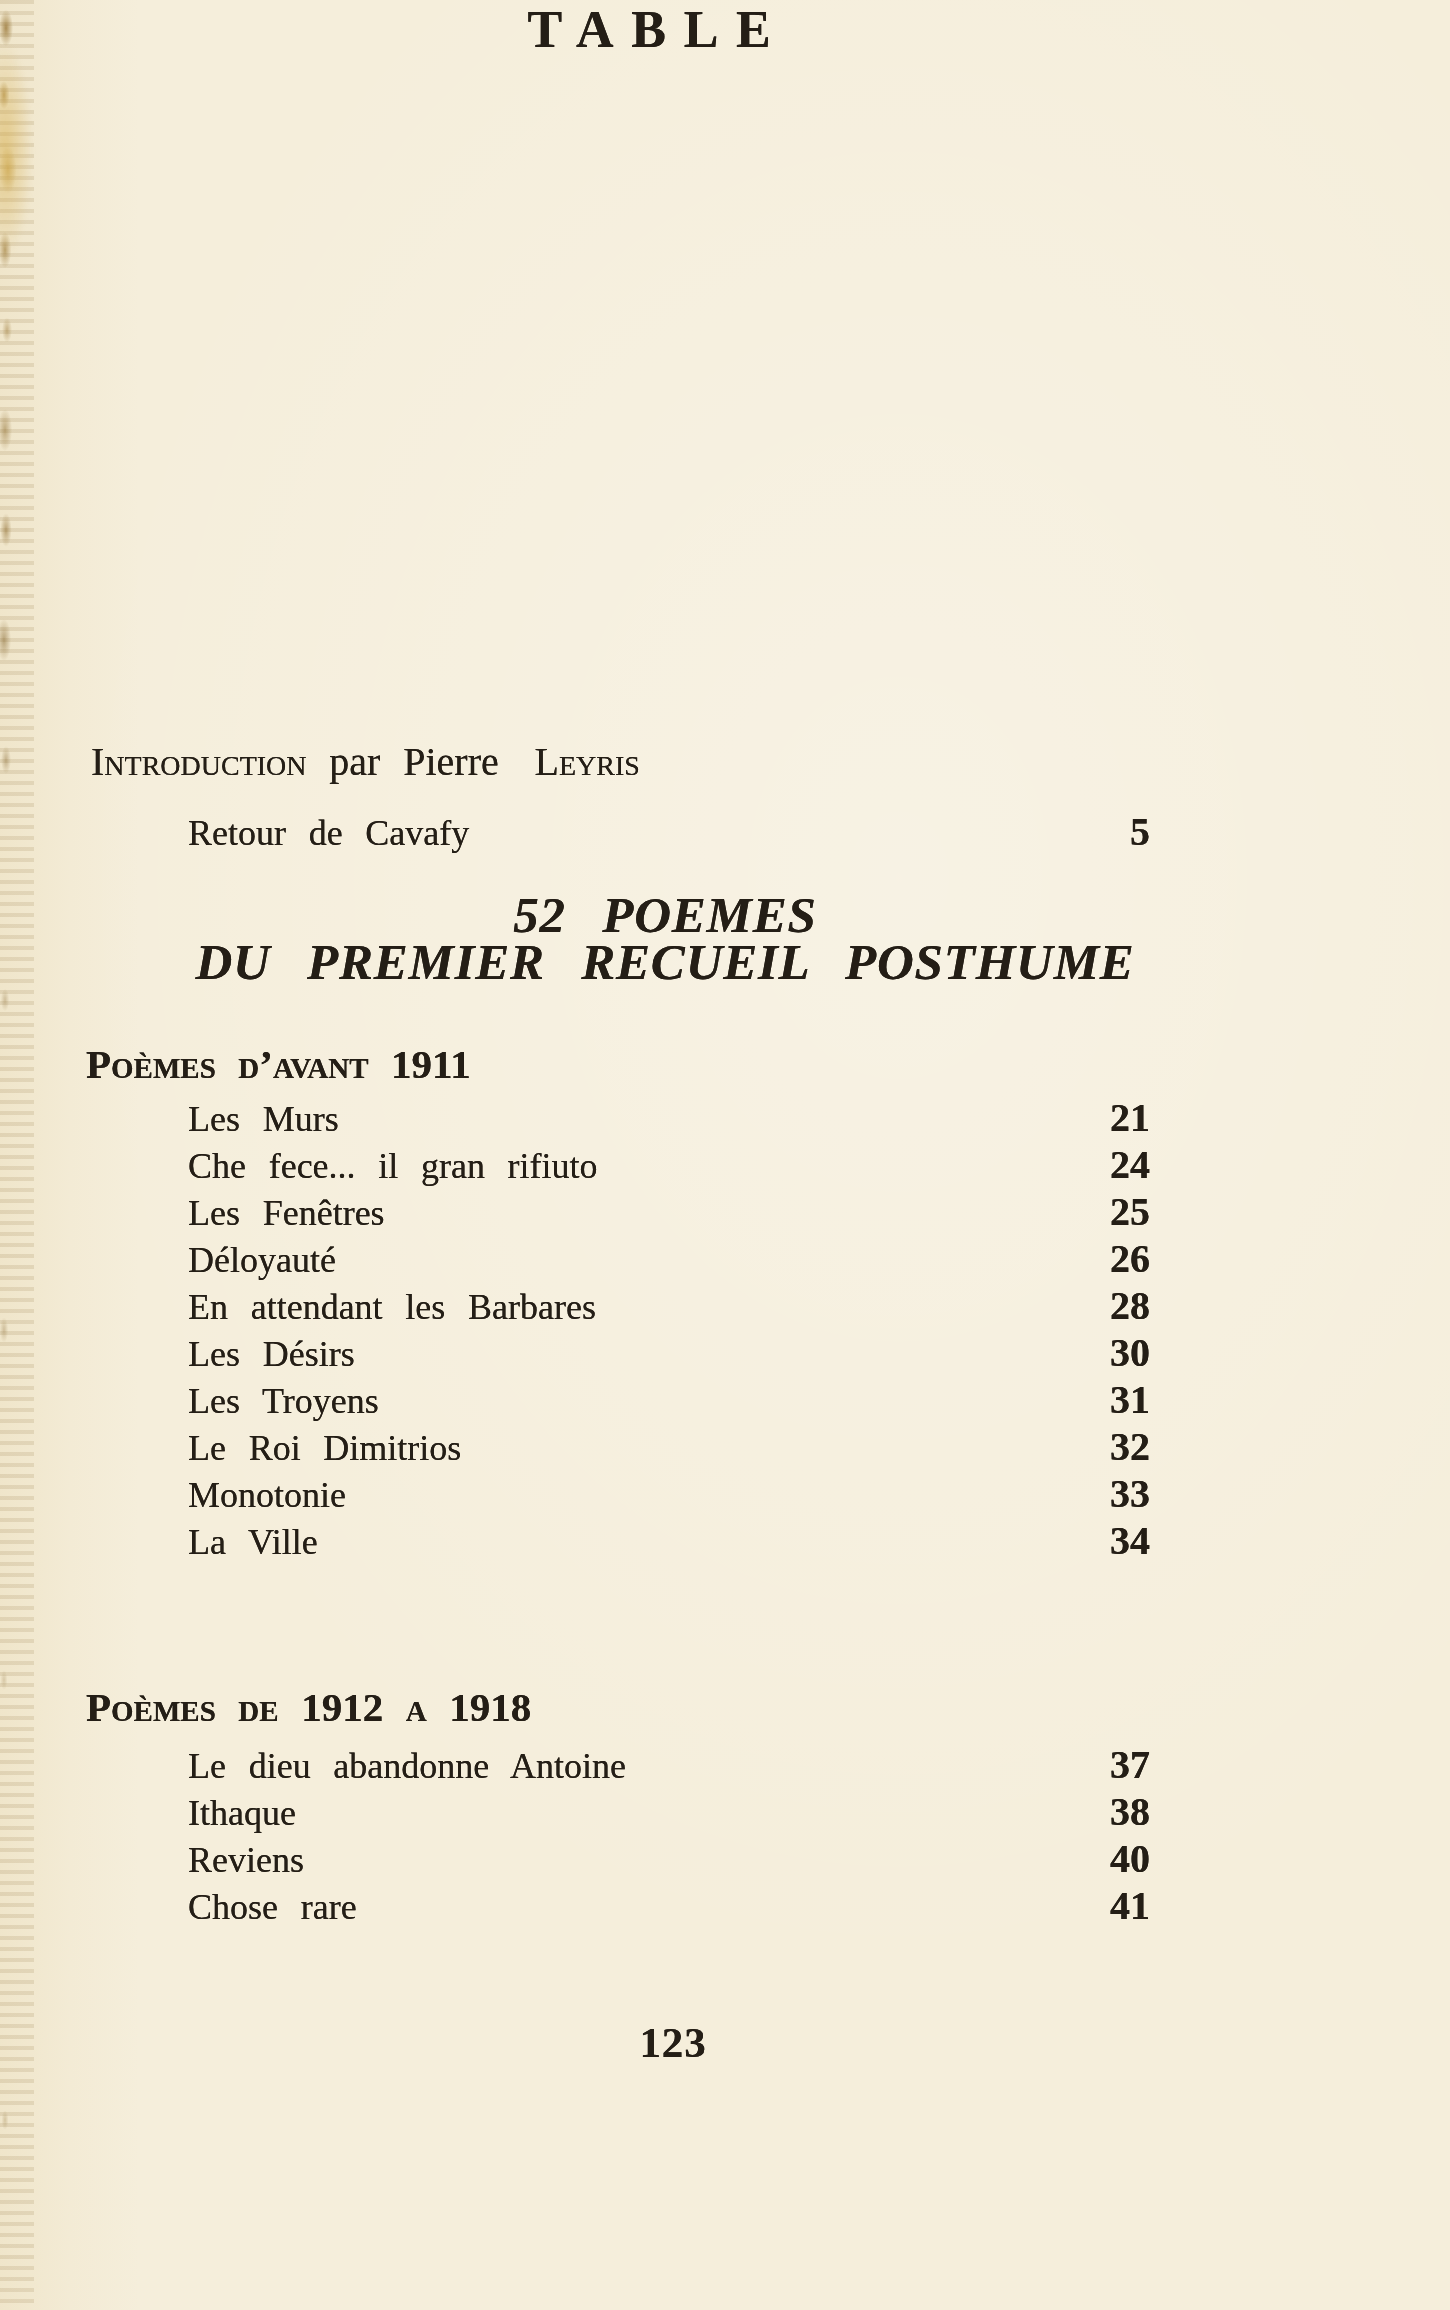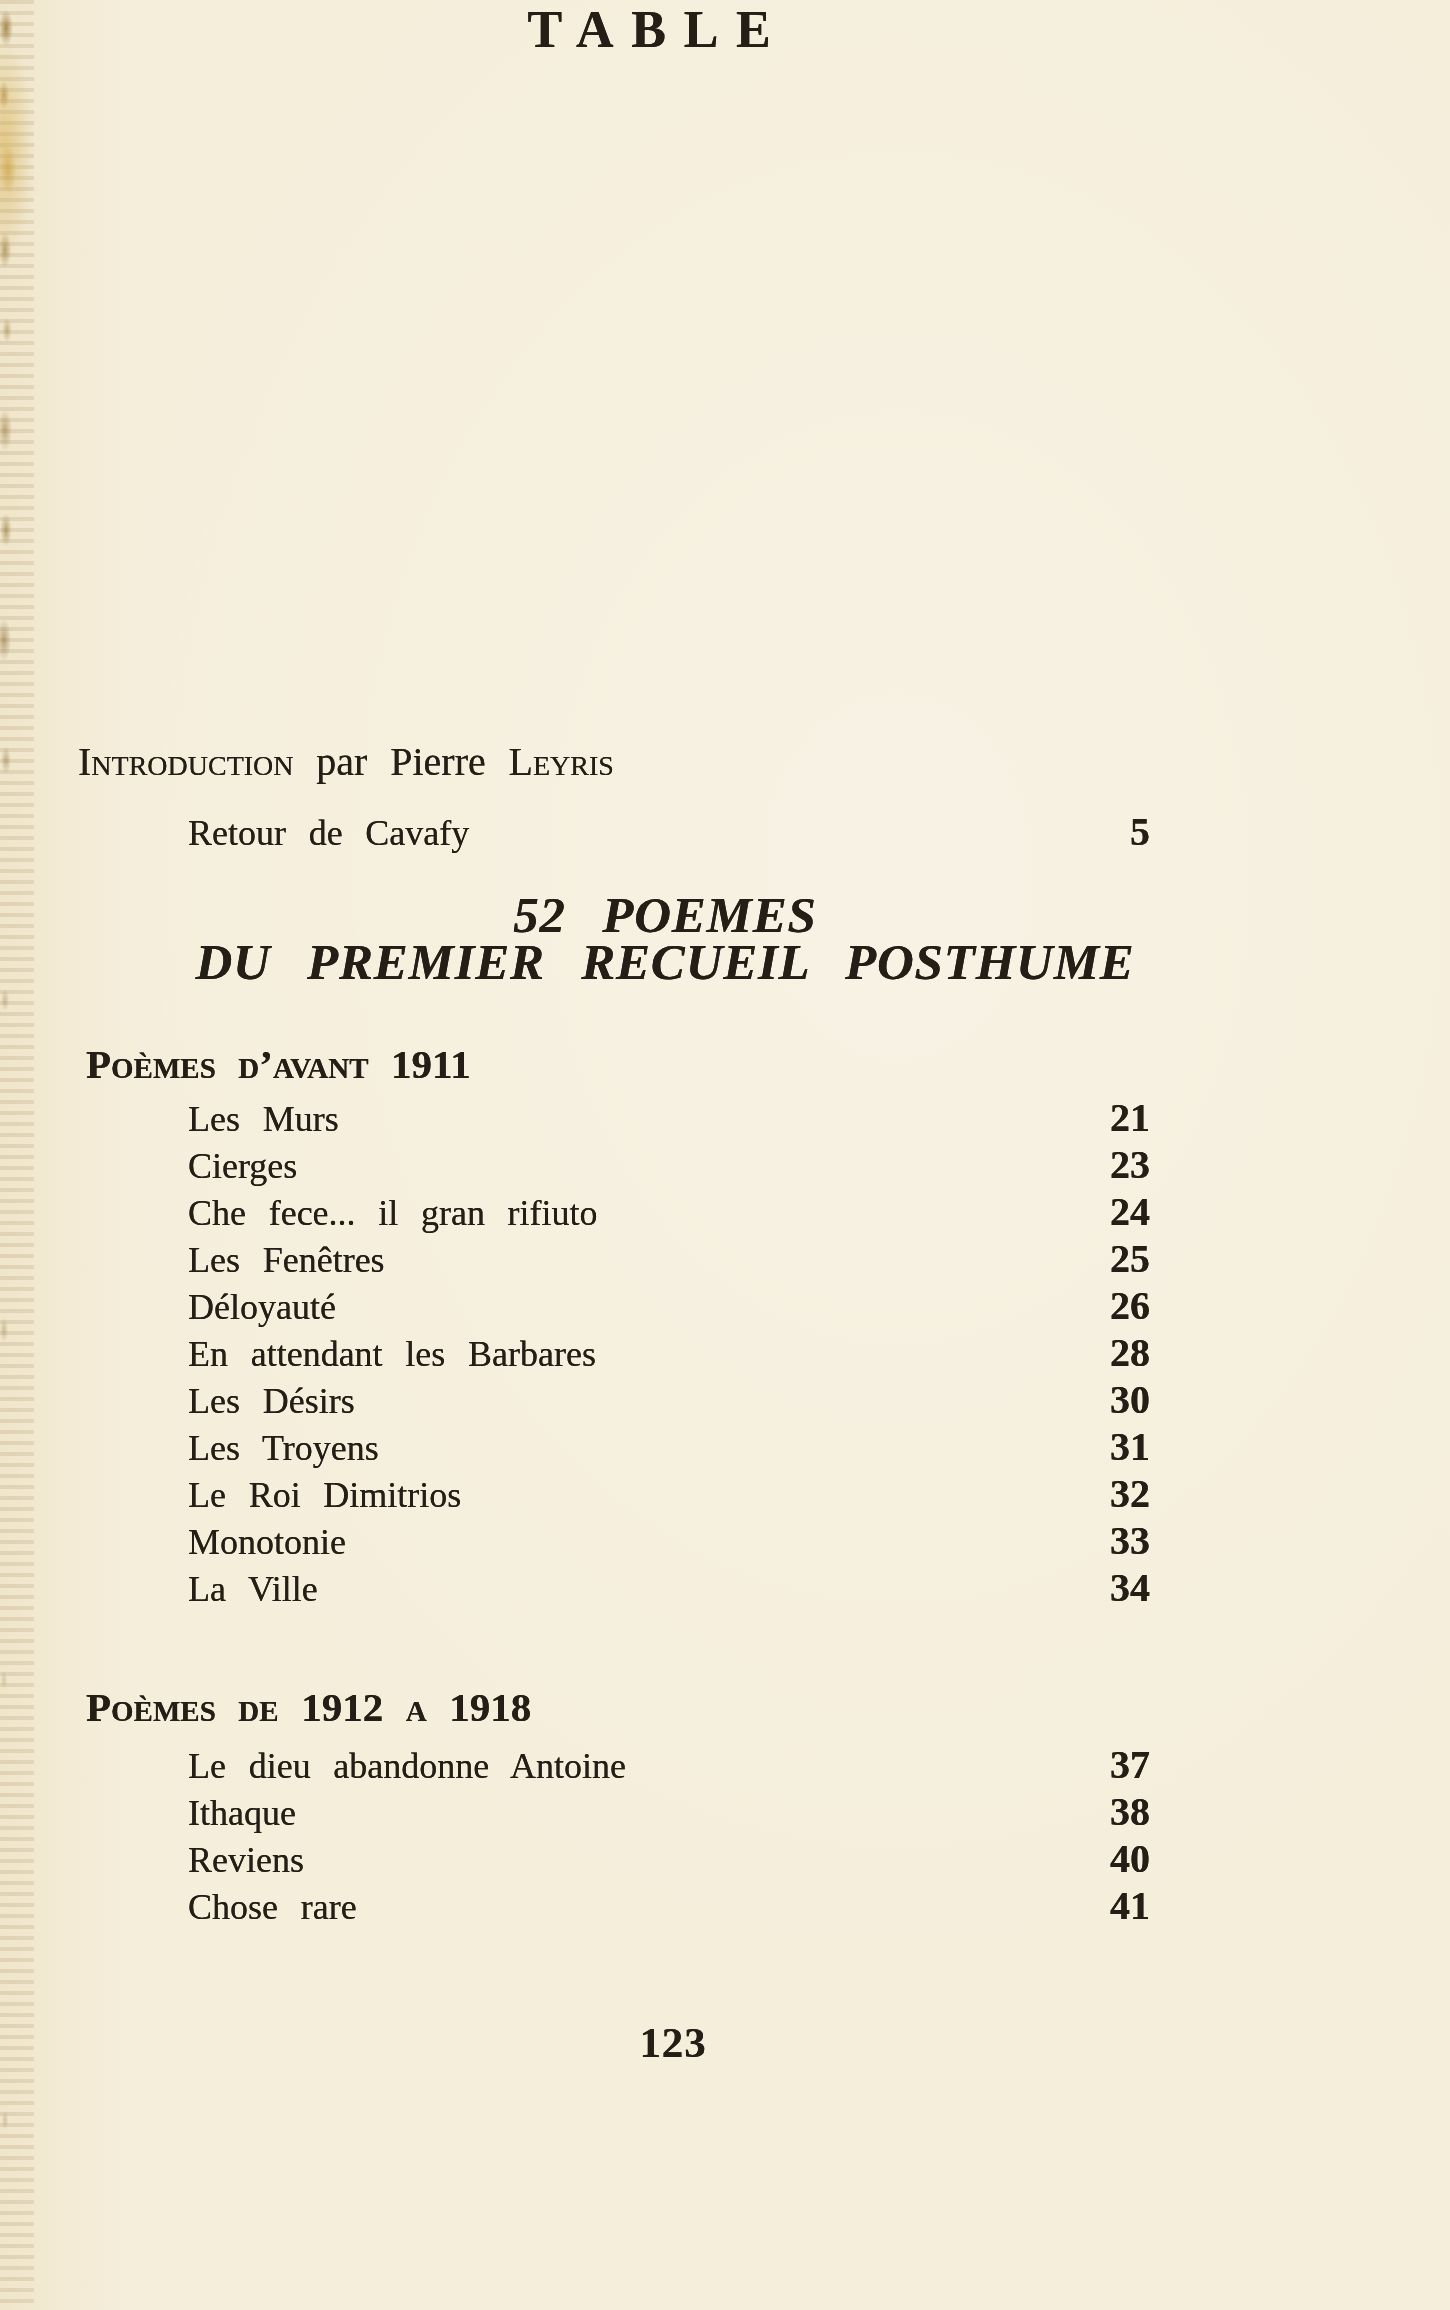--- a/index.html
+++ b/index.html
@@ -37,21 +37,21 @@
       repeating-linear-gradient(180deg, rgba(130,100,45,.14) 0 4px, rgba(130,100,45,0) 4px 11px);
     background-repeat:no-repeat,no-repeat,no-repeat,no-repeat,no-repeat,no-repeat,no-repeat,no-repeat,no-repeat,no-repeat,no-repeat,no-repeat,no-repeat,repeat-y;
     filter:blur(.4px);
   }
   .corner-stain{
     position:absolute;left:-14px;top:30px;width:64px;height:300px;pointer-events:none;
     background:radial-gradient(ellipse 60% 50% at 30% 40%, rgba(212,170,66,.5), rgba(212,170,66,0) 72%);
     filter:blur(2px);
   }
   
-  .sc{font-variant:small-caps;}
+  .sc{font-variant:small-caps;margin-left:13px;}
   .abs{position:absolute;}
 
   .title{
     left:0;top:528;width:1316px;margin:0;text-align:center;
     font-size:52px;font-weight:700;letter-spacing:.34em;line-height:60px;
     text-shadow:0 0 .6px currentColor;
   }
   .intro-line{
     left:78px;top:738px;font-size:40px;line-height:48px;word-spacing:.32em;
     text-shadow:0 0 .5px currentColor;
@@ -105,24 +105,20 @@
     <div>DU PREMIER RECUEIL POSTHUME</div>
   </div>
 
   <h2 id="section-heading-1" class="abs section-heading sc">Poèmes d’avant 1911</h2>
   <div id="rows-1" class="abs rows">
       <div class="row">
         <span class="row-title">Les Murs</span>
         <span class="row-page">21</span>
       </div>
       <div class="row">
-        <span class="row-title">Cierges</span>
-        <span class="row-page">23</span>
-      </div>
-      <div class="row">
         <span class="row-title">Che fece... il gran rifiuto</span>
         <span class="row-page">24</span>
       </div>
       <div class="row">
         <span class="row-title">Les Fenêtres</span>
         <span class="row-page">25</span>
       </div>
       <div class="row">
         <span class="row-title">Déloyauté</span>
         <span class="row-page">26</span>

